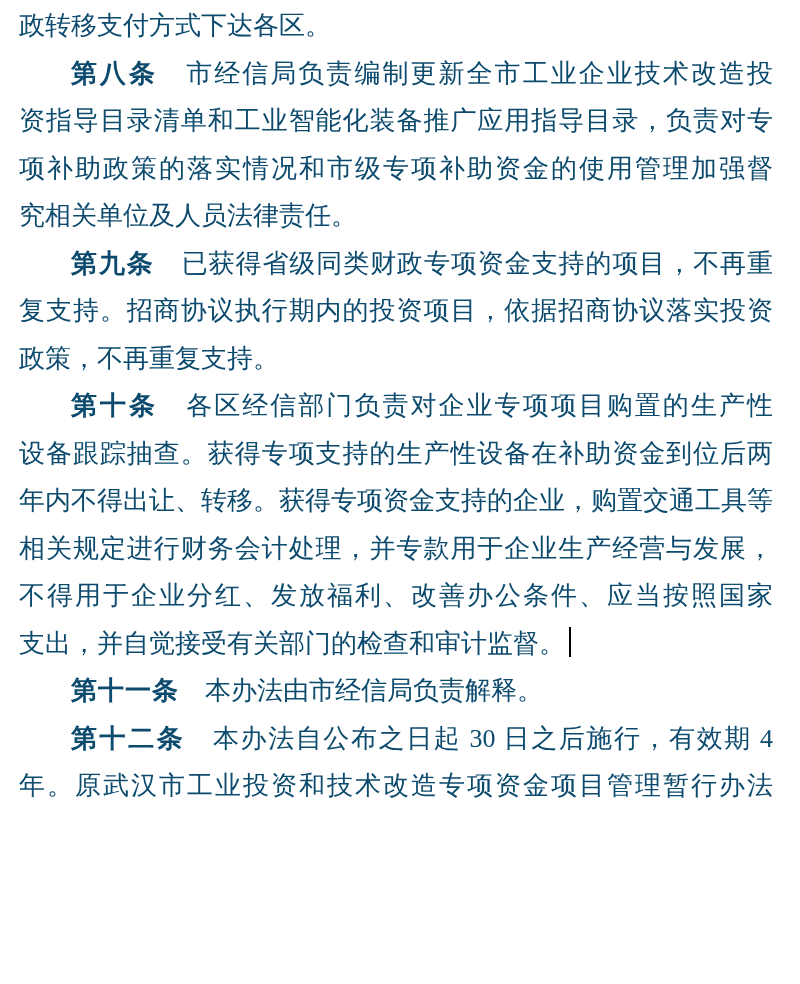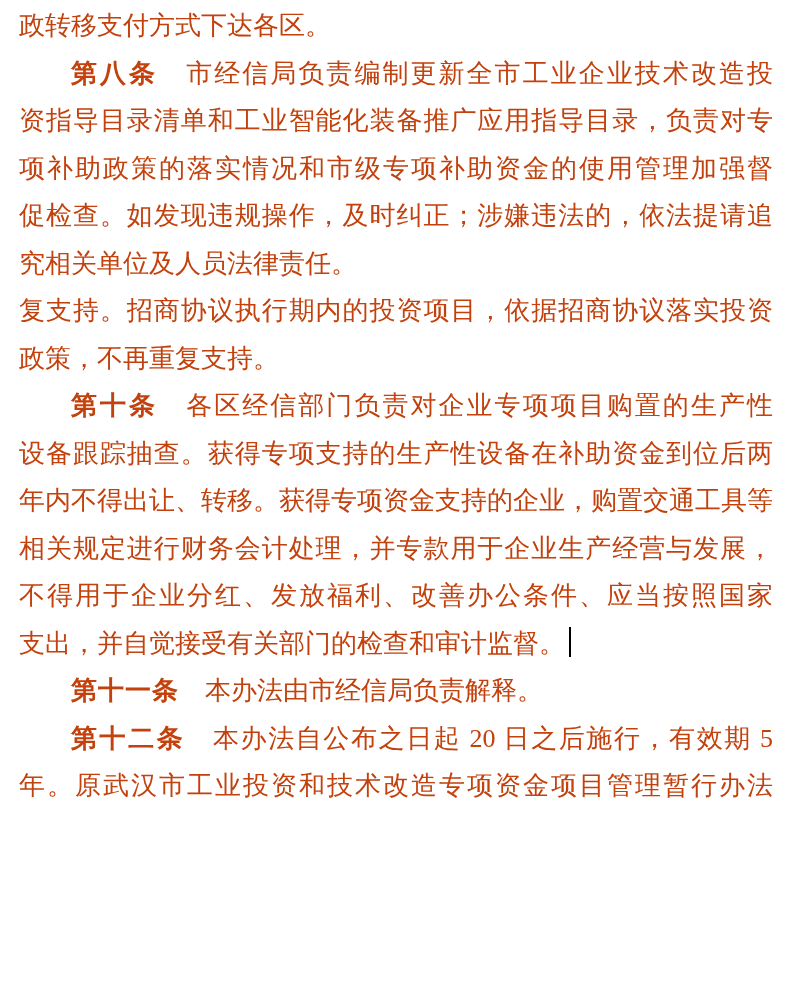--- a/index.html
+++ b/index.html
@@ -6,21 +6,21 @@
     margin: 0;
     padding: 0;
     background: #ffffff;
   }
   .page {
     position: relative;
     width: 800px;
     height: 984px;
     box-sizing: border-box;
     background: #ffffff;
-    color: #c2410c;
+    color: #0c4a6e;
     padding: 2px 27px 0 19px;
     font-family: "Liberation Serif", "DejaVu Serif", serif;
     font-size: 26px;
     line-height: 46.5px;
     overflow: hidden;
   }
   .line {
     text-align: left;
     white-space: normal;
   }
@@ -52,41 +52,41 @@
 <div class="page">
 
   <div class="line"><span class="head"></span><span>政转移支付方式下达各区。</span></div>
 
   <div class="line indent justify"><span class="head">第八条</span><span>　市经信局负责编制更新全市工业企业技术改造投</span></div>
 
   <div class="line justify"><span class="head"></span><span>资指导目录清单和工业智能化装备推广应用指导目录，负责对专</span></div>
 
   <div class="line justify"><span class="head"></span><span>项补助政策的落实情况和市级专项补助资金的使用管理加强督</span></div>
 
-  <div class="line justify"><span class="head"></span><span>促检查。如发现违规操作，及时纠正；涉嫌违法的，依法提请追</span></div>
 
   <div class="line"><span class="head"></span><span>究相关单位及人员法律责任。</span></div>
 
+  <div class="line indent justify"><span class="head">第九条</span><span>　已获得省级同类财政专项资金支持的项目，不再重</span></div>
 
   <div class="line justify"><span class="head"></span><span>复支持。招商协议执行期内的投资项目，依据招商协议落实投资</span></div>
 
   <div class="line"><span class="head"></span><span>政策，不再重复支持。</span></div>
 
   <div class="line indent justify"><span class="head">第十条</span><span>　各区经信部门负责对企业专项项目购置的生产性</span></div>
 
   <div class="line justify"><span class="head"></span><span>设备跟踪抽查。获得专项支持的生产性设备在补助资金到位后两</span></div>
 
   <div class="line justify"><span class="head"></span><span>年内不得出让、转移。获得专项资金支持的企业，购置交通工具等</span></div>
 
   <div class="line justify"><span class="head"></span><span>相关规定进行财务会计处理，并专款用于企业生产经营与发展，</span></div>
 
   <div class="line justify"><span class="head"></span><span>不得用于企业分红、发放福利、改善办公条件、应当按照国家</span></div>
 
   <div class="line"><span class="head"></span><span>支出，并自觉接受有关部门的检查和审计监督。</span><span class="caret"></span></div>
 
   <div class="line indent"><span class="head">第十一条</span><span>　本办法由市经信局负责解释。</span></div>
 
-  <div class="line indent justify"><span class="head">第十二条</span><span>　本办法自公布之日起 20 日之后施行，有效期 5</span></div>
+  <div class="line indent justify"><span class="head">第十二条</span><span>　本办法自公布之日起 30 日之后施行，有效期 4</span></div>
 
   <div class="line justify"><span class="head"></span><span>年。原武汉市工业投资和技术改造专项资金项目管理暂行办法</span></div>
 
 
 </div>
 
 </body></html>

